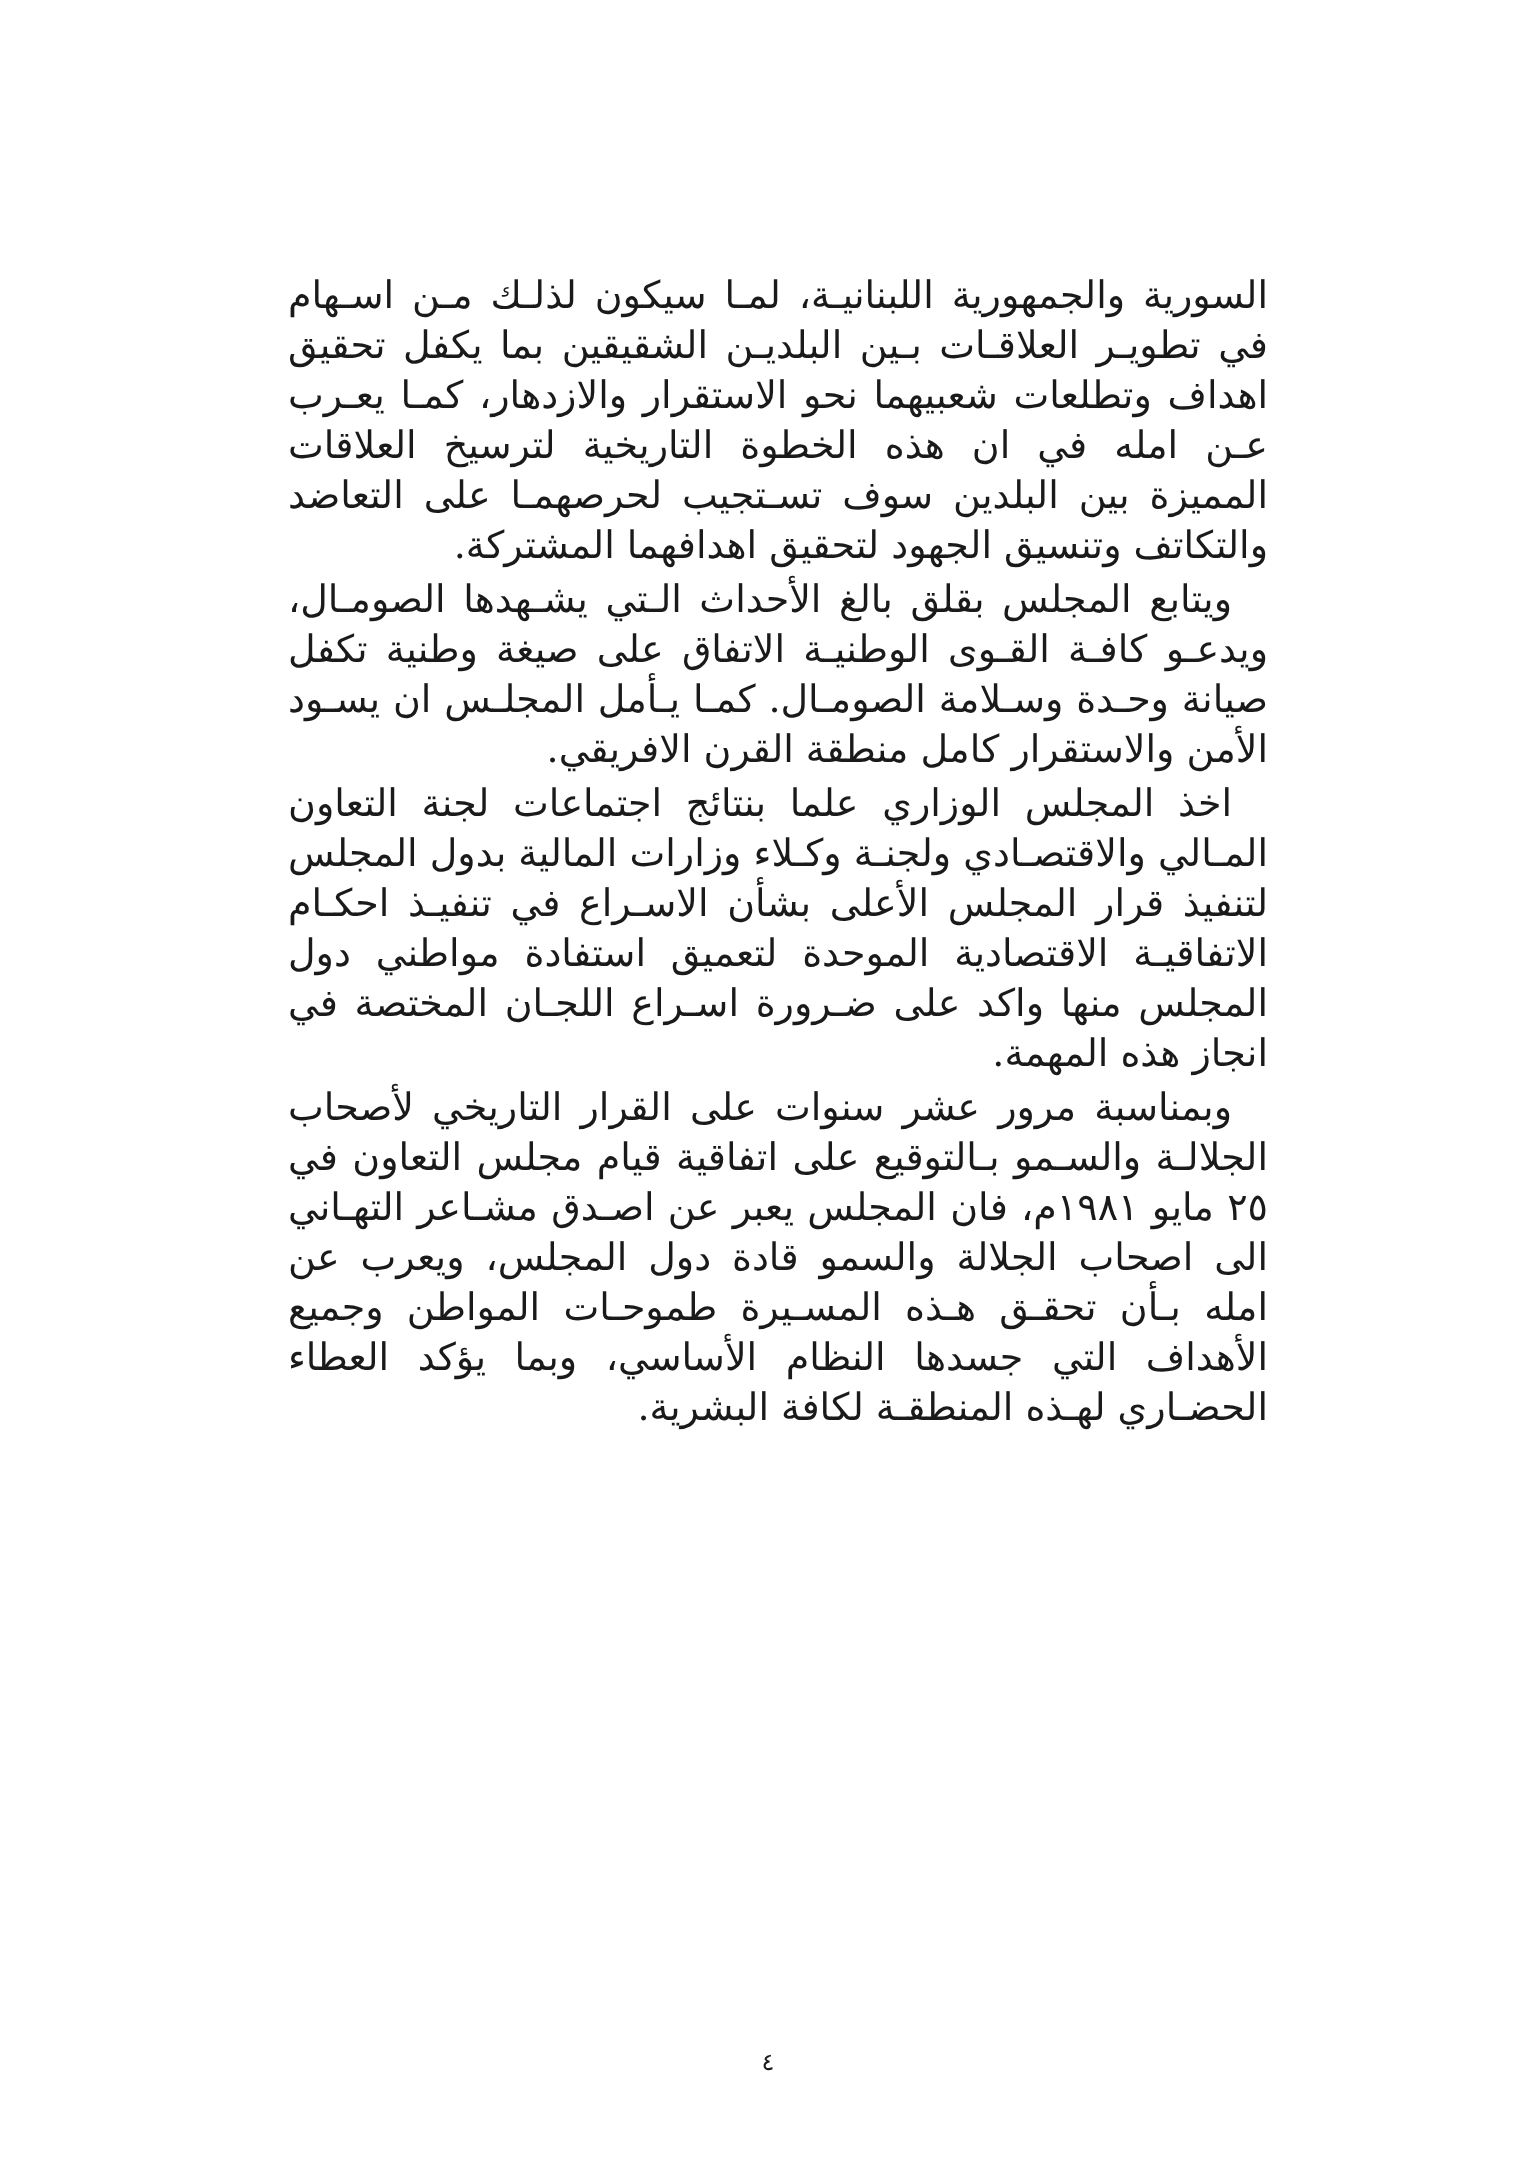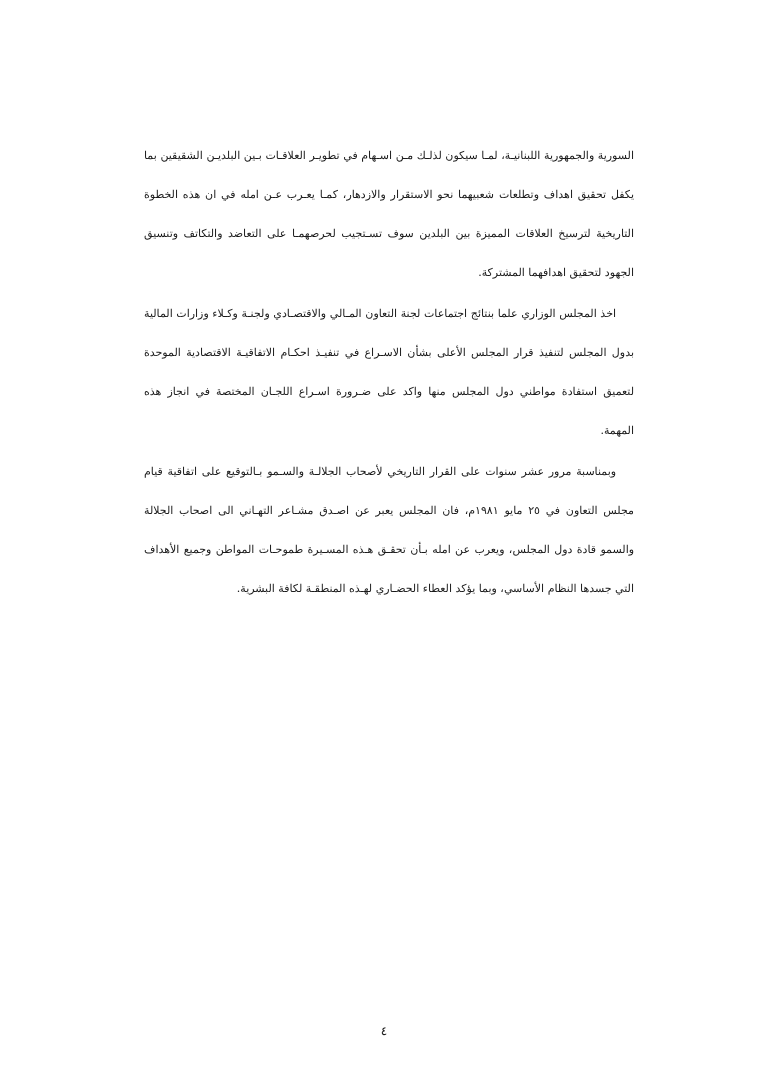--- a/index.html
+++ b/index.html
@@ -17,22 +17,22 @@
     }
     .page {
       position: absolute;
       left: 144px;
       top: 136px;
       width: 490px;
       direction: rtl;
     }
     .para {
       margin: 0;
-      font-size: 11px;
-      line-height: 39px;
+      font-size: 19px;
+      line-height: 25px;
       text-align: justify;
       text-align-last: right;
     }
     .para.indent {
       text-indent: 18px;
     }
     .para + .para {
       margin-top: 2px;
     }
     .page-number {
@@ -43,17 +43,18 @@
       text-align: center;
       font-size: 12px;
       direction: rtl;
     }
   </style>
 </head>
 <body>
 
 <div class="page">
   <p class="para">السورية والجمهورية اللبنانيـة، لمـا سيكون لذلـك مـن اسـهام في تطويـر العلاقـات بـين البلديـن الشقيقين بما يكفل تحقيق اهداف وتطلعات شعبيهما نحو الاستقرار والازدهار، كمـا يعـرب عـن امله في ان هذه الخطوة التاريخية لترسيخ العلاقات المميزة بين البلدين سوف تسـتجيب لحرصهمـا على التعاضد والتكاتف وتنسيق الجهود لتحقيق اهدافهما المشتركة.</p>
+  <p class="para indent">ويتابع المجلس بقلق بالغ الأحداث الـتي يشـهدها الصومـال، ويدعـو كافـة القـوى الوطنيـة الاتفاق على صيغة وطنية تكفل صيانة وحـدة وسـلامة الصومـال. كمـا يـأمل المجلـس ان يسـود الأمن والاستقرار كامل منطقة القرن الافريقي.</p>
   <p class="para indent">اخذ المجلس الوزاري علما بنتائج اجتماعات لجنة التعاون المـالي والاقتصـادي ولجنـة وكـلاء وزارات المالية بدول المجلس لتنفيذ قرار المجلس الأعلى بشأن الاسـراع في تنفيـذ احكـام الاتفاقيـة الاقتصادية الموحدة لتعميق استفادة مواطني دول المجلس منها واكد على ضـرورة اسـراع اللجـان المختصة في انجاز هذه المهمة.</p>
   <p class="para indent">وبمناسبة مرور عشر سنوات على القرار التاريخي لأصحاب الجلالـة والسـمو بـالتوقيع على اتفاقية قيام مجلس التعاون في ٢٥ مايو ١٩٨١م، فان المجلس يعبر عن اصـدق مشـاعر التهـاني الى اصحاب الجلالة والسمو قادة دول المجلس، ويعرب عن امله بـأن تحقـق هـذه المسـيرة طموحـات المواطن وجميع الأهداف التي جسدها النظام الأساسي، وبما يؤكد العطاء الحضـاري لهـذه المنطقـة لكافة البشرية.</p>
 </div>
 
 <div class="page-number">٤</div>
 
 </body></html>

